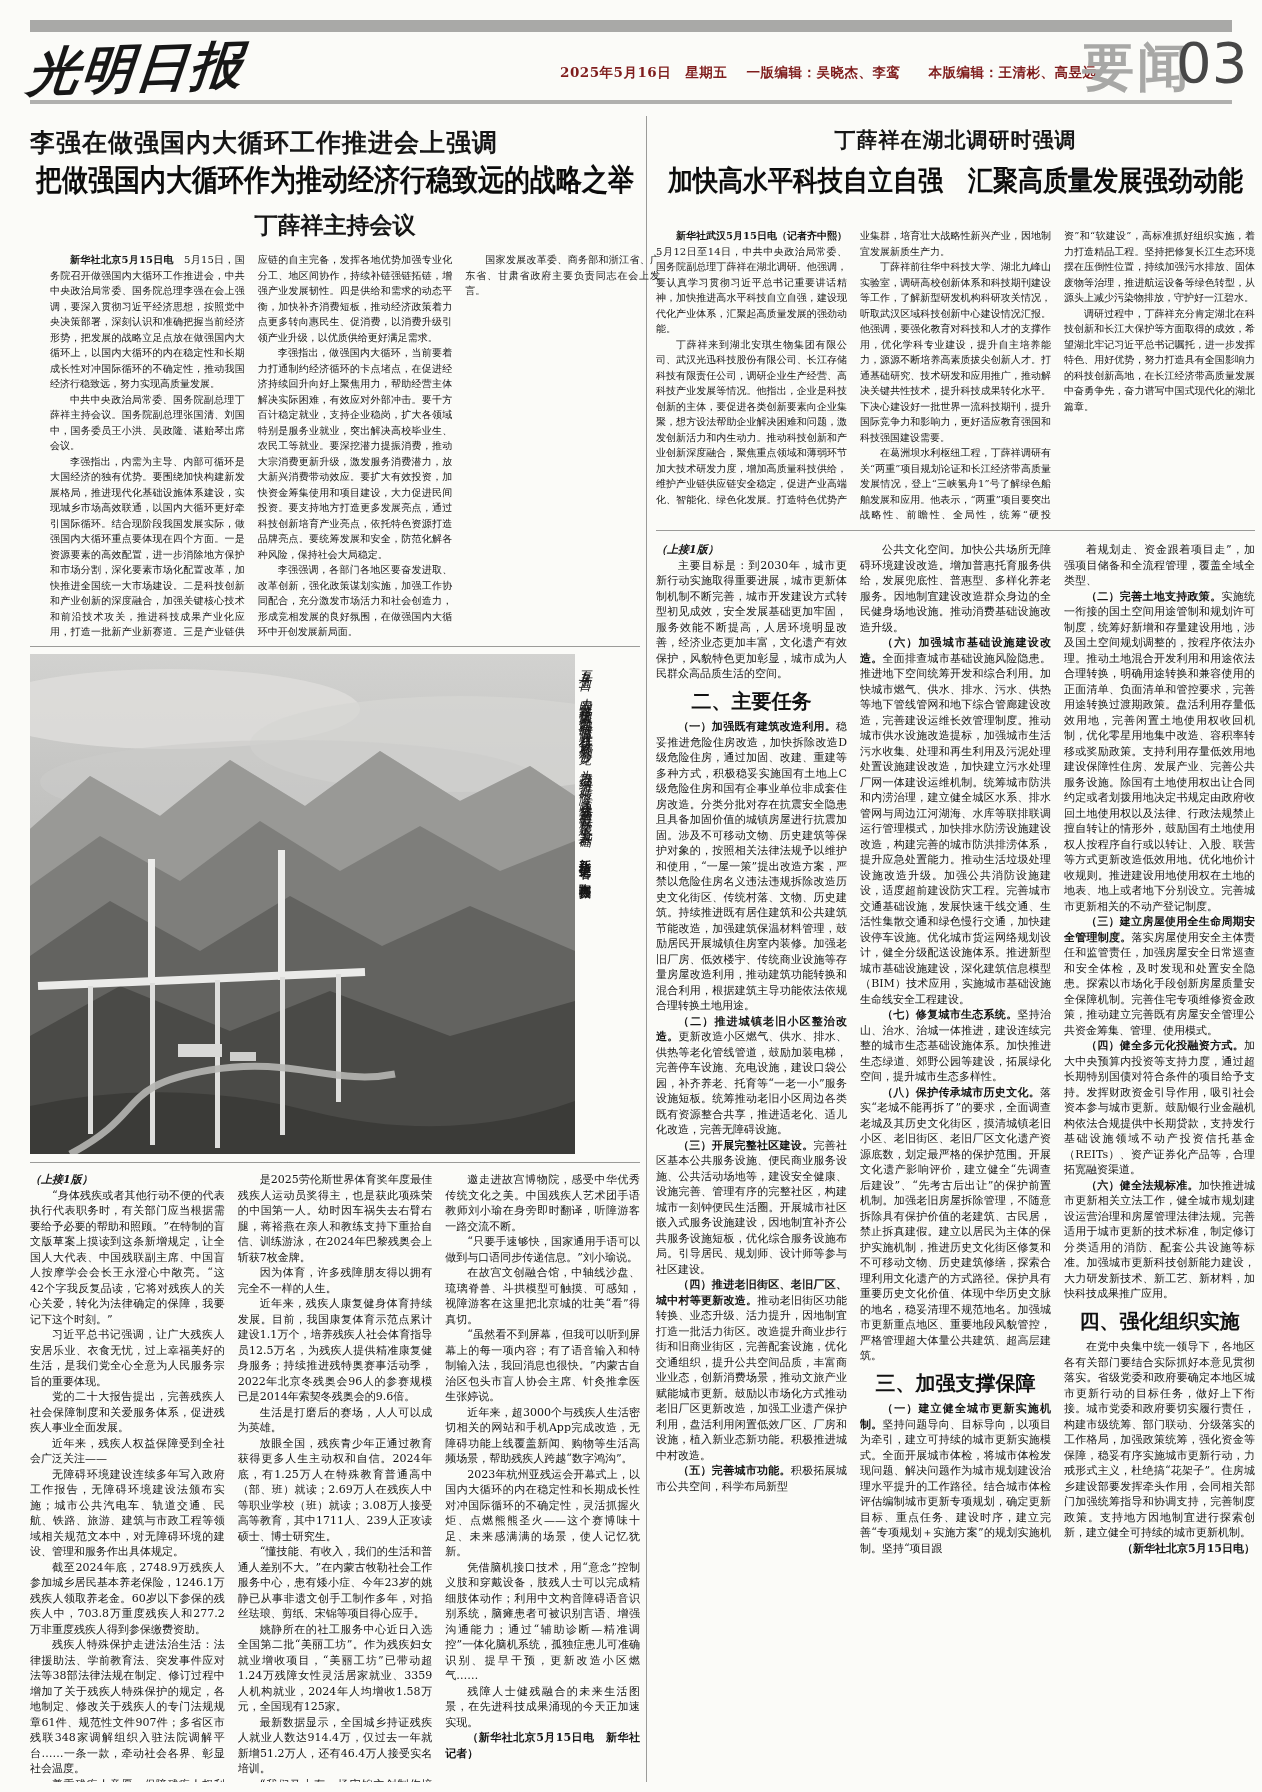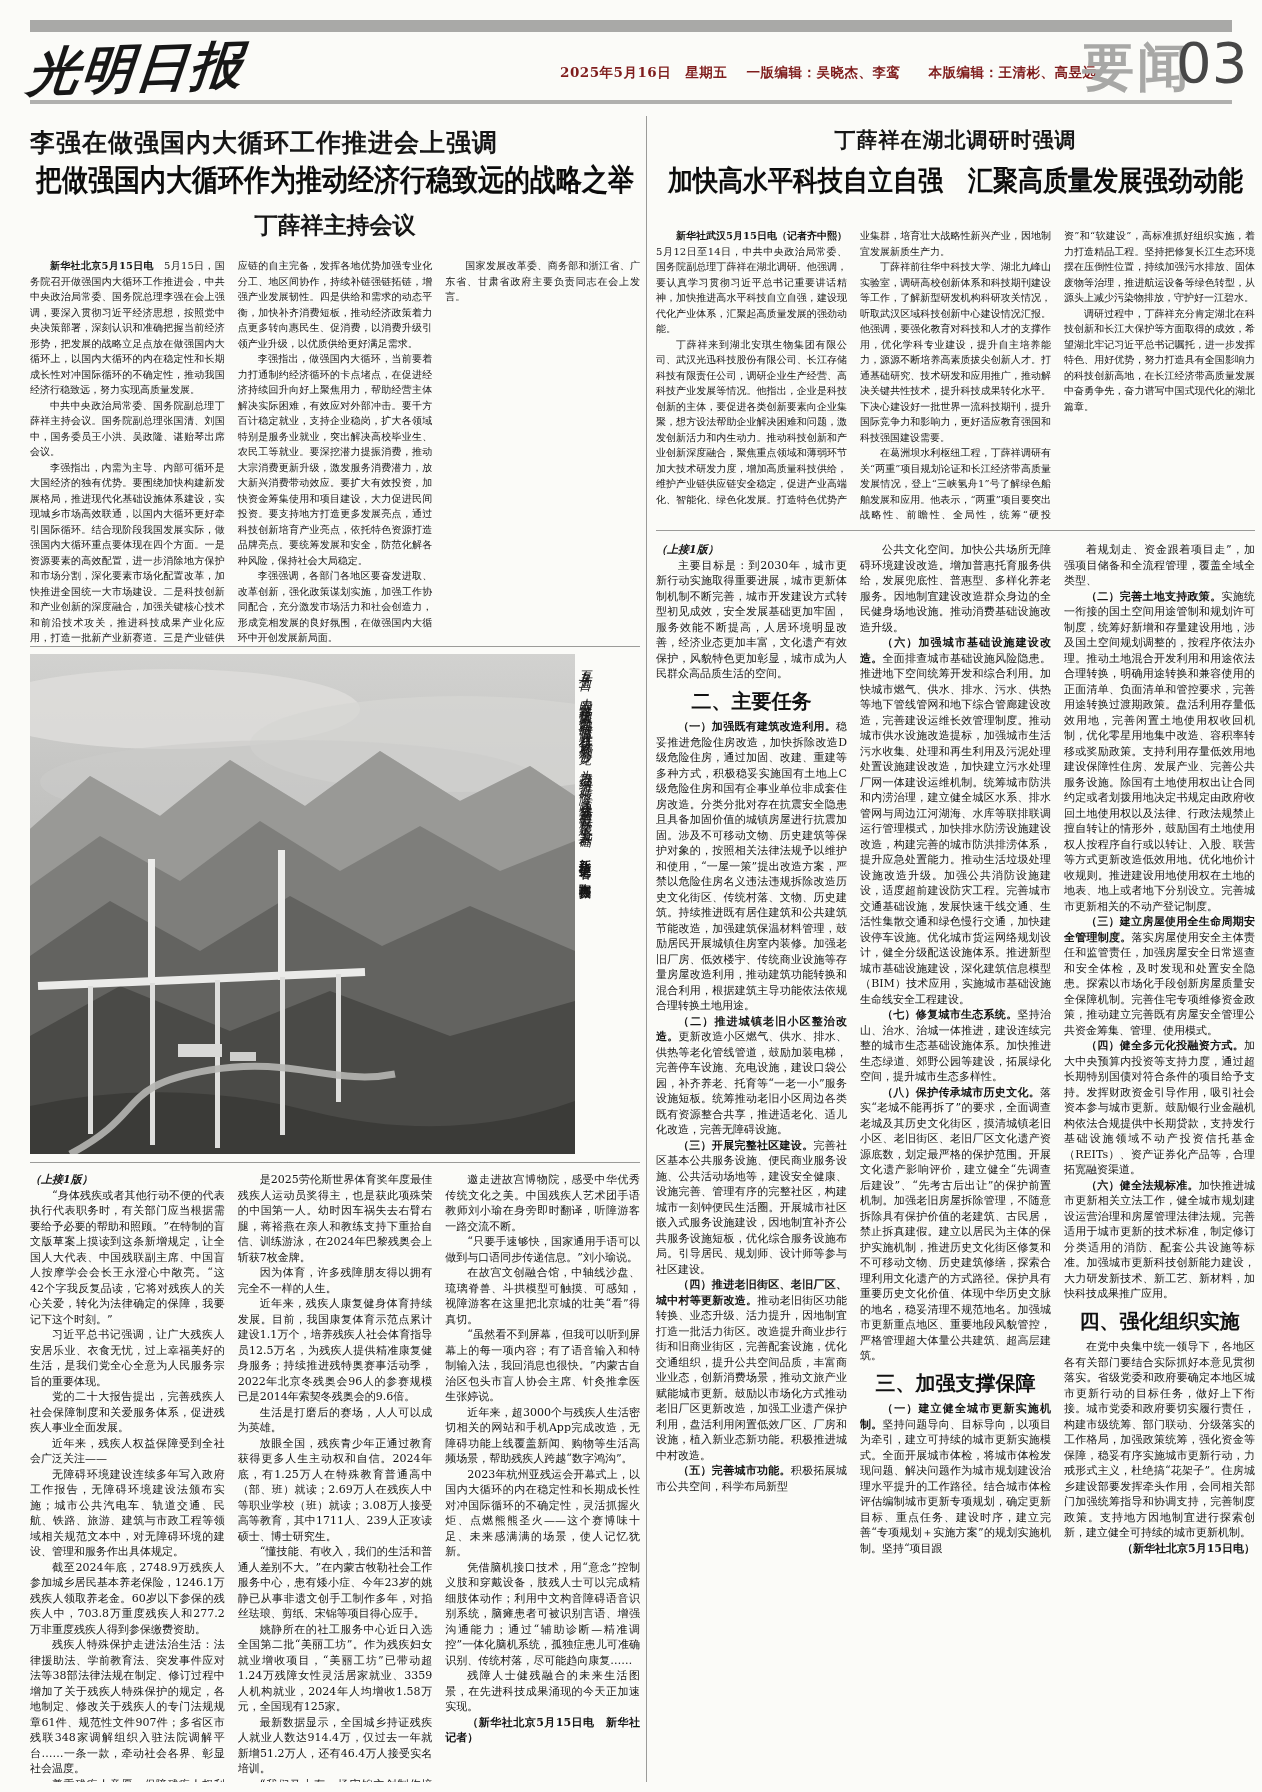--- a/index.html
+++ b/index.html
@@ -81,21 +81,21 @@
 </div>
 <div class="abs section-label">要闻</div>
 <div class="abs page-number">03</div>
 <div class="abs headrule"></div>
 <div class="abs vrule"></div>
 
 <div class="abs left-sec">
   <div class="abs kicker" style="top:16px;">李强在做强国内大循环工作推进会上强调</div>
   <div class="abs headline-l" style="top:50px;">把做强国内大循环作为推动经济行稳致远的战略之举</div>
   <div class="abs deck" style="top:100px;">丁薛祥主持会议</div>
-  <div class="abs bodyflow" style="top:148px; width:610px; height:388px;">
+  <div class="abs bodyflow" style="top:142px; width:610px; height:388px;margin-left:20px;">
       <p class="para"><b>新华社北京5月15日电</b>　5月15日，国务院召开做强国内大循环工作推进会，中共中央政治局常委、国务院总理李强在会上强调，要深入贯彻习近平经济思想，按照党中央决策部署，深刻认识和准确把握当前经济形势，把发展的战略立足点放在做强国内大循环上，以国内大循环的内在稳定性和长期成长性对冲国际循环的不确定性，推动我国经济行稳致远，努力实现高质量发展。</p>
       <p class="para">中共中央政治局常委、国务院副总理丁薛祥主持会议。国务院副总理张国清、刘国中，国务委员王小洪、吴政隆、谌贻琴出席会议。</p>
       <p class="para">李强指出，内需为主导、内部可循环是大国经济的独有优势。要围绕加快构建新发展格局，推进现代化基础设施体系建设，实现城乡市场高效联通，以国内大循环更好牵引国际循环。结合现阶段我国发展实际，做强国内大循环重点要体现在四个方面。一是资源要素的高效配置，进一步消除地方保护和市场分割，深化要素市场化配置改革，加快推进全国统一大市场建设。二是科技创新和产业创新的深度融合，加强关键核心技术和前沿技术攻关，推进科技成果产业化应用，打造一批新产业新赛道。三是产业链供应链的自主完备，发挥各地优势加强专业化分工、地区间协作，持续补链强链拓链，增强产业发展韧性。四是供给和需求的动态平衡，加快补齐消费短板，推动经济政策着力点更多转向惠民生、促消费，以消费升级引领产业升级，以优质供给更好满足需求。</p>
       <p class="para">李强指出，做强国内大循环，当前要着力打通制约经济循环的卡点堵点，在促进经济持续回升向好上聚焦用力，帮助经营主体解决实际困难，有效应对外部冲击。要千方百计稳定就业，支持企业稳岗，扩大各领域特别是服务业就业，突出解决高校毕业生、农民工等就业。要深挖潜力提振消费，推动大宗消费更新升级，激发服务消费潜力，放大新兴消费带动效应。要扩大有效投资，加快资金筹集使用和项目建设，大力促进民间投资。要支持地方打造更多发展亮点，通过科技创新培育产业亮点，依托特色资源打造品牌亮点。要统筹发展和安全，防范化解各种风险，保持社会大局稳定。</p>
       <p class="para">李强强调，各部门各地区要奋发进取、改革创新，强化政策谋划实施，加强工作协同配合，充分激发市场活力和社会创造力，形成竞相发展的良好氛围，在做强国内大循环中开创发展新局面。</p>
       <p class="para">国家发展改革委、商务部和浙江省、广东省、甘肃省政府主要负责同志在会上发言。</p>
     </div>
 
   <div class="abs hline" style="top:536px; width:610px;"></div>
 
@@ -164,21 +164,21 @@
         <p class="para">最新数据显示，全国城乡持证残疾人就业人数达914.4万，仅过去一年就新增51.2万人，还有46.4万人接受实名培训。</p>
         <p class="para">“我们马上有一场宋锦文创制作培训，希望本地残疾姐妹都来。在这里，你一定可以找到工作和乐趣。”姚静小小的身体中，有巨大的热情和力量。</p>
       </div>
     <div class="col">
         <p class="para">邀走进故宫博物院，感受中华优秀传统文化之美。中国残疾人艺术团手语教师刘小瑜在身旁即时翻译，听障游客一路交流不断。</p>
         <p class="para">“只要手速够快，国家通用手语可以做到与口语同步传递信息。”刘小瑜说。</p>
         <p class="para">在故宫文创融合馆，中轴线沙盘、琉璃脊兽、斗拱模型可触摸、可感知，视障游客在这里把北京城的壮美“看”得真切。</p>
         <p class="para">“虽然看不到屏幕，但我可以听到屏幕上的每一项内容；有了语音输入和特制输入法，我回消息也很快。”内蒙古自治区包头市盲人协会主席、针灸推拿医生张婷说。</p>
         <p class="para">近年来，超3000个与残疾人生活密切相关的网站和手机App完成改造，无障碍功能上线覆盖新闻、购物等生活高频场景，帮助残疾人跨越“数字鸿沟”。</p>
         <p class="para">2023年杭州亚残运会开幕式上，以国内大循环的内在稳定性和长期成长性对冲国际循环的不确定性，灵活抓握火炬、点燃熊熊圣火——这个赛博味十足、未来感满满的场景，使人记忆犹新。</p>
-        <p class="para">凭借脑机接口技术，用“意念”控制义肢和穿戴设备，肢残人士可以完成精细肢体动作；利用中文构音障碍语音识别系统，脑瘫患者可被识别言语、增强沟通能力；通过“辅助诊断—精准调控”一体化脑机系统，孤独症患儿可准确识别、传统村落，尽可能趋向康复……</p>
+        <p class="para">凭借脑机接口技术，用“意念”控制义肢和穿戴设备，肢残人士可以完成精细肢体动作；利用中文构音障碍语音识别系统，脑瘫患者可被识别言语、增强沟通能力；通过“辅助诊断—精准调控”一体化脑机系统，孤独症患儿可准确识别、提早干预，更新改造小区燃气……</p>
         <p class="para">残障人士健残融合的未来生活图景，在先进科技成果涌现的今天正加速实现。</p>
         <p class="para"><b>（新华社北京5月15日电　新华社记者）</b></p>
       </div>
   </div>
 </div>
 
 <div class="abs right-sec">
   <div class="abs kicker-r" style="top:16px;">丁薛祥在湖北调研时强调</div>
   <div class="abs headline-r" style="top:52px;">加快高水平科技自立自强　汇聚高质量发展强劲动能</div>
   <div class="abs bodyflow" style="top:118px; width:599px; height:295px;">

